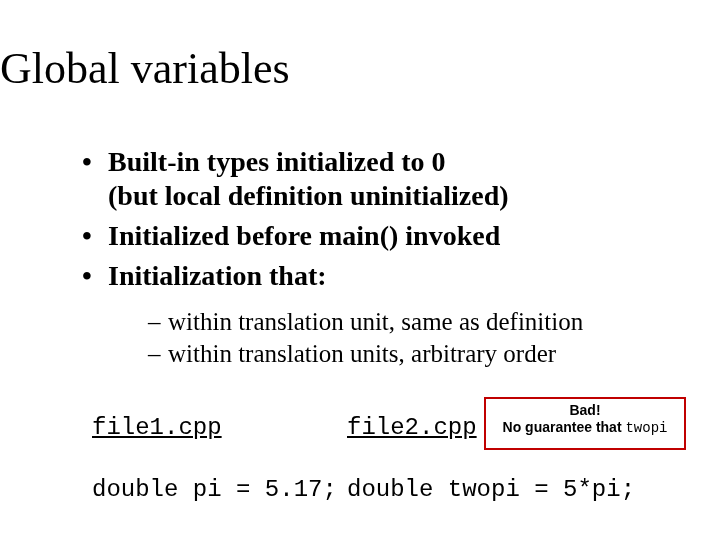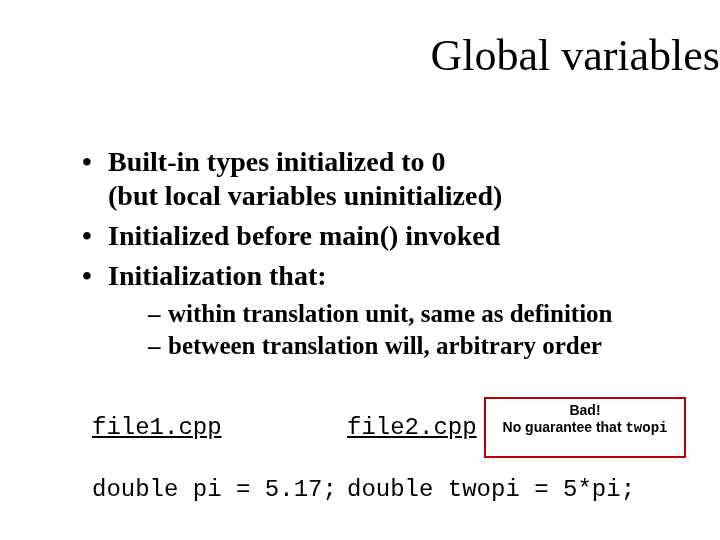--- a/index.html
+++ b/index.html
@@ -12,24 +12,24 @@
     color: #000;
   }
   .slide {
     position: relative;
     width: 720px;
     height: 540px;
     box-sizing: border-box;
   }
   .title {
     position: absolute;
-    top: 30px;
+    top: 43px;
     left: 0;
     width: 720px;
-    text-align: right;
+    text-align: left;
     font-size: 44px;
     font-weight: 400;
   }
   .body {
     position: absolute;
     top: 145px;
     left: 82px;
     width: 600px;
   }
   ul.level1 {
@@ -49,24 +49,24 @@
     content: "•";
     position: absolute;
     left: 0;
     top: 0;
   }
   .subline {
     display: block;
   }
   ul.level2 {
     list-style: none;
-    margin: 4px 0 0 0;
+    margin: 12px 0 0 0;
     padding: 0 0 0 40px;
     font-size: 25px;
-    font-weight: bold;
+    font-weight: normal;
   }
   ul.level2 > li {
     position: relative;
     padding-left: 20px;
     line-height: 1.3;
   }
   ul.level2 > li::before {
     content: "–";
     position: absolute;
     left: 0;
@@ -85,52 +85,52 @@
   .col1 { position: absolute; left: 0; }
   .col2 { position: absolute; left: 255px; }
   .underline { text-decoration: underline; }
   .note-box {
     position: absolute;
     top: 397px;
     left: 484px;
     width: 202px;
     border: 2px solid #c00000;
     box-sizing: border-box;
-    padding: 3px 4px 20px 4px;
+    padding: 3px 4px 12px 4px;
     font-family: Arial, Helvetica, sans-serif;
     font-size: 14px;
     font-weight: bold;
     text-align: center;
     line-height: 1.18;
     background: #fff;
   }
   .note-box .mono {
     font-family: "Courier New", Courier, monospace;
-    font-weight: bold;
+    font-weight: normal;
   }
 </style>
 </head>
 <body>
 
 <div class="slide">
 
   <div class="title">Global variables</div>
 
   <div class="body">
     <ul class="level1">
       <li>
         <span>Built-in types initialized to 0</span>
-        <span class="subline">(but local variables uninitialized)</span>
+        <span class="subline">(but local definition uninitialized)</span>
       </li>
       <li>Initialized before main() invoked</li>
       <li>
         <span>Initialization that:</span>
         <ul class="level2">
           <li>within translation unit, same as definition</li>
-          <li>between translation will, arbitrary order</li>
+          <li>within translation units, arbitrary order</li>
         </ul>
       </li>
     </ul>
   </div>
 
   <div class="code-row row-files">
     <span class="col1 underline">file1.cpp</span>
     <span class="col2 underline">file2.cpp</span>
   </div>
 

